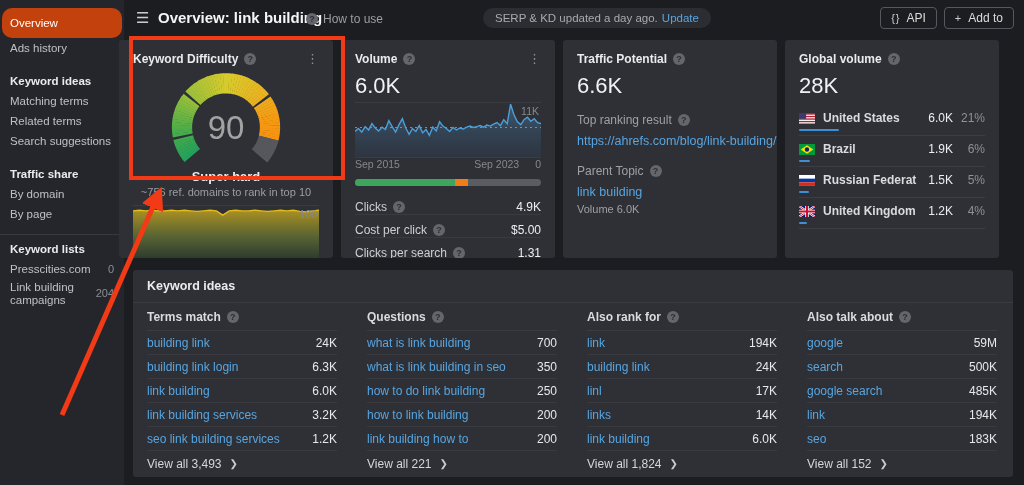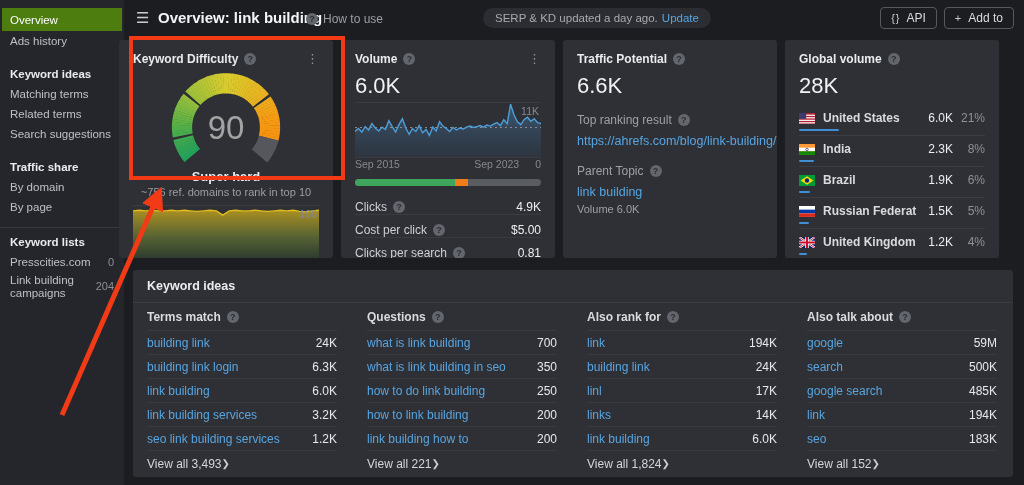--- a/index.html
+++ b/index.html
@@ -12,21 +12,21 @@
   :root {
     --bg:#1c1d21; --sidebar:#25262b; --card:#2e3035; --divider:#3c3e44;
     --text:#eef0f1; --muted:#96999f; --muted2:#c7c9cc;
     --blue:#58a5e1; --green:#3da55c; --orange:#ef7d1a; --red:#f23b16; --gray-seg:#56585d;
   }
   .screen { position:absolute; inset:0; }
 
   
   .sidebar { position:absolute; left:0; top:0; width:124px; height:485px; background:var(--sidebar); padding:8px 0 0 0; }
   .side-item { display:flex; align-items:center; height:20px; padding:0 10px; color:#bec0c4; font-size:11.5px; cursor:pointer; }
-  .side-item.sel { background:#4d7c0f; color:#fff; margin:0 2px; padding:0 8px; border-radius:0; height:23px; }
+  .side-item.sel { background:#c2410c; color:#fff; margin:0 2px; padding:0 8px; border-radius:10px; height:30px; }
   .side-head { display:flex; align-items:center; height:20px; padding:0 10px; color:#e9ebed; font-weight:bold; font-size:11.5px; margin-top:13px; }
   .side-div { border-top:1px solid #37393e; margin:10px 0 2px 0; }
   .side-item .cnt { margin-left:auto; color:#8b8e93; font-size:11px; }
   .side-item.two-line { height:auto; padding-top:2px; padding-bottom:2px; line-height:12.5px; }
   .side-item.two-line .lbl { width:64px; }
 
   
   .topbar { position:absolute; left:124px; top:0; right:0; height:37px; background:var(--bg); }
   .hamburger { position:absolute; left:12px; top:9px; font-size:15px; color:#caccce; cursor:pointer; }
   .page-title { position:absolute; left:34px; top:9px; font-size:15px; font-weight:bold; color:#f4f5f6; }
@@ -87,21 +87,21 @@
 
   
   .ideas { position:absolute; left:133px; top:270px; width:880px; height:207px; background:var(--card); border-radius:3px; }
   .ideas-head { height:33px; display:flex; align-items:center; padding:0 14px; border-bottom:1px solid #3a3c42; font-size:12.5px; font-weight:bold; color:#e9ebed; }
   .ideas-grid { display:grid; grid-template-columns:repeat(4,1fr); }
   .kw-col { padding:0 16px 0 14px; }
   .kw-head { display:flex; align-items:center; gap:6px; height:28px; border-bottom:1px solid #3a3c42; font-size:12px; font-weight:bold; color:#d9dbdd; }
   .kw-row { display:flex; align-items:center; height:24px; border-bottom:1px solid #393b41; font-size:12px; }
   .kw-link { color:var(--blue); text-decoration:none; cursor:pointer; white-space:nowrap; overflow:hidden; text-overflow:ellipsis; }
   .kw-val { margin-left:auto; color:#e6e8ea; padding-left:8px; }
-  .kw-foot { display:flex; align-items:center; gap:0; height:25px; font-size:12px; color:#d4d6d9; cursor:pointer; }
+  .kw-foot { display:flex; align-items:center; gap:8px; height:25px; font-size:12px; color:#d4d6d9; cursor:pointer; }
   .kw-foot .chev { font-size:10px; color:#caccce; }
 
   
   .red-box { position:absolute; left:129px; top:36px; width:216px; height:144px; border:4px solid var(--red); z-index:6; pointer-events:none; }
   .arrow-overlay { position:absolute; inset:0; z-index:7; pointer-events:none; }
 </style>
 </head>
 <body>
 
 <div class="screen">
@@ -304,21 +304,21 @@
               <span>Cost per click</span>
               <span class="qicon">?</span>
             </span>
           <span class="val">$5.00</span>
         </div>
         <div class="metric-row">
           <span class="lab">
               <span>Clicks per search</span>
               <span class="qicon">?</span>
             </span>
-          <span class="val">0.81</span>
+          <span class="val">1.31</span>
         </div>
       </div>
     </article>
 
     <article class="card">
       <div class="card-head">
         <span class="card-title">Traffic Potential</span>
         <span class="qicon">?</span>
       </div>
       <div class="big-val">6.6K</div>
@@ -358,34 +358,20 @@
                 </svg></span>
               <span class="nm">United States</span>
               <span class="vv">6.0K</span>
               <span class="pp">21%</span>
             </div>
             <div class="gv-bar" style="width: 39.9px;"></div>
           </div>
           <div class="gv-row">
             <div class="gv-line">
               <span class="flag"><svg viewBox="0 0 19 13">
-                  <rect width="19" height="13" fill="#f93"></rect>
-                  <rect y="4.33" width="19" height="4.33" fill="#fff"></rect>
-                  <rect y="8.66" width="19" height="4.34" fill="#128807"></rect>
-                  <circle cx="9.5" cy="6.5" r="1.5" fill="none" stroke="#008" stroke-width="0.7"></circle>
-                </svg></span>
-              <span class="nm">India</span>
-              <span class="vv">2.3K</span>
-              <span class="pp">8%</span>
-            </div>
-            <div class="gv-bar" style="width: 15.2px;"></div>
-          </div>
-          <div class="gv-row">
-            <div class="gv-line">
-              <span class="flag"><svg viewBox="0 0 19 13">
                   <rect width="19" height="13" fill="#009c3b"></rect>
                   <polygon points="9.5,1.5 17,6.5 9.5,11.5 2,6.5" fill="#ffdf00"></polygon>
                   <circle cx="9.5" cy="6.5" r="2.6" fill="#002776"></circle>
                 </svg></span>
               <span class="nm">Brazil</span>
               <span class="vv">1.9K</span>
               <span class="pp">6%</span>
             </div>
             <div class="gv-bar" style="width: 11.4px;"></div>
           </div>

